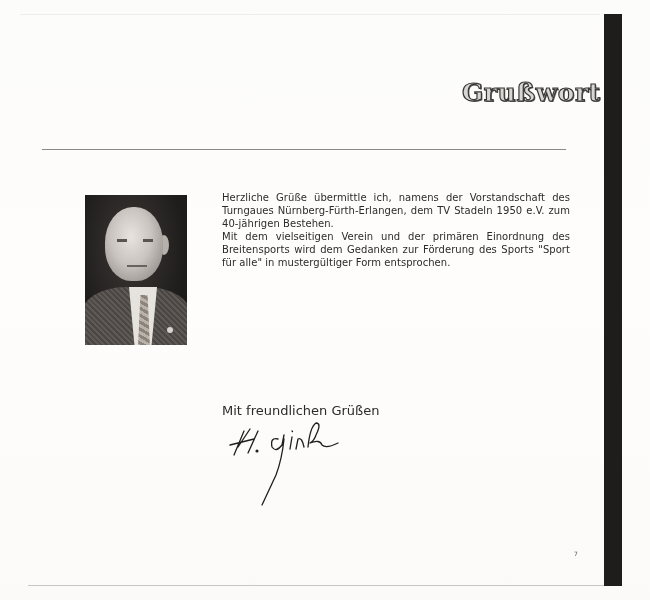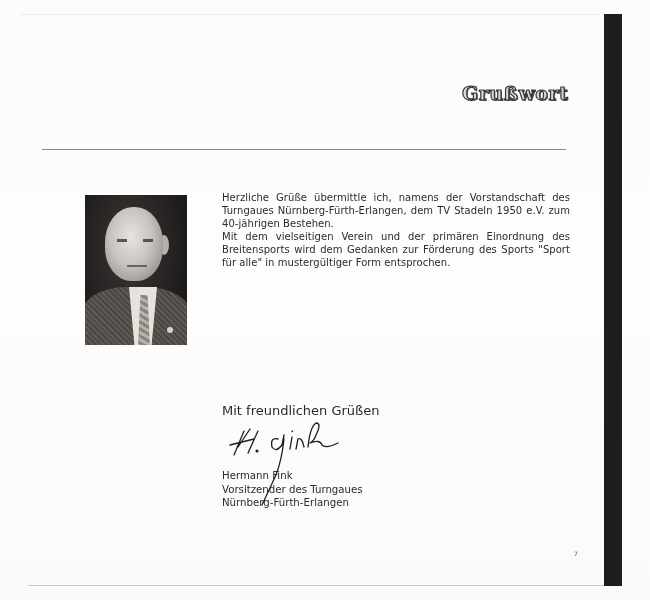--- a/index.html
+++ b/index.html
@@ -20,21 +20,21 @@
   .page-edge-bottom {
     position: absolute; left: 28px; top: 585px; width: 576px; height: 1px;
     background: #c9c7c4;
   }
   .spine-bar {
     position: absolute; left: 604px; top: 14px; width: 18px; height: 572px;
     background: #1f1d1c;
   }
   .title {
     position: absolute; left: 462px; top: 81px; width: 110px; height: 24px;
-    font-family: "DejaVu Serif", serif; font-weight: bold; font-size: 19px;
+    font-family: "DejaVu Serif", serif; font-weight: bold; font-size: 25px;
     letter-spacing: 0.5px;
     color: #d8d6d3;
     -webkit-text-stroke: 1.2px #3a3836;
     text-shadow: 1px 1px 0 #5a5856;
     line-height: 24px;
   }
   .rule {
     position: absolute; left: 42px; top: 149px; width: 524px; height: 1px;
     background: #8a8886;
   }
@@ -139,20 +139,15 @@
     <title>H. Fink</title>
     <g fill="none" stroke="#1e1e1e" stroke-width="1.3" stroke-linecap="round" stroke-linejoin="round">
       <path d="M10 38 L20 14 M14 30 L26 12 M6 28 Q22 24 30 22 M24 36 L34 14"></path>
       <circle cx="33" cy="34" r="0.9" fill="#1e1e1e"></circle>
       <path d="M54 22 Q46 20 48 30 Q52 36 58 28 L60 18 M60 22 Q58 42 52 58 L38 88"></path>
       <path d="M68 20 L66 32 M68 14 l0.5 0.5"></path>
       <path d="M72 32 L74 22 Q78 20 80 30 M84 30 Q86 10 92 6 Q98 6 92 18 Q90 24 86 26 Q96 22 98 28 Q102 32 114 26"></path>
     </g>
   </svg>
 
-  <div class="sig-lines">
-    <div>Hermann Fink</div>
-    <div>Vorsitzender des Turngaues</div>
-    <div>Nürnberg-Fürth-Erlangen</div>
-  </div>
 
   <div class="page-number">7</div>
 </div>
 
 </body></html>

